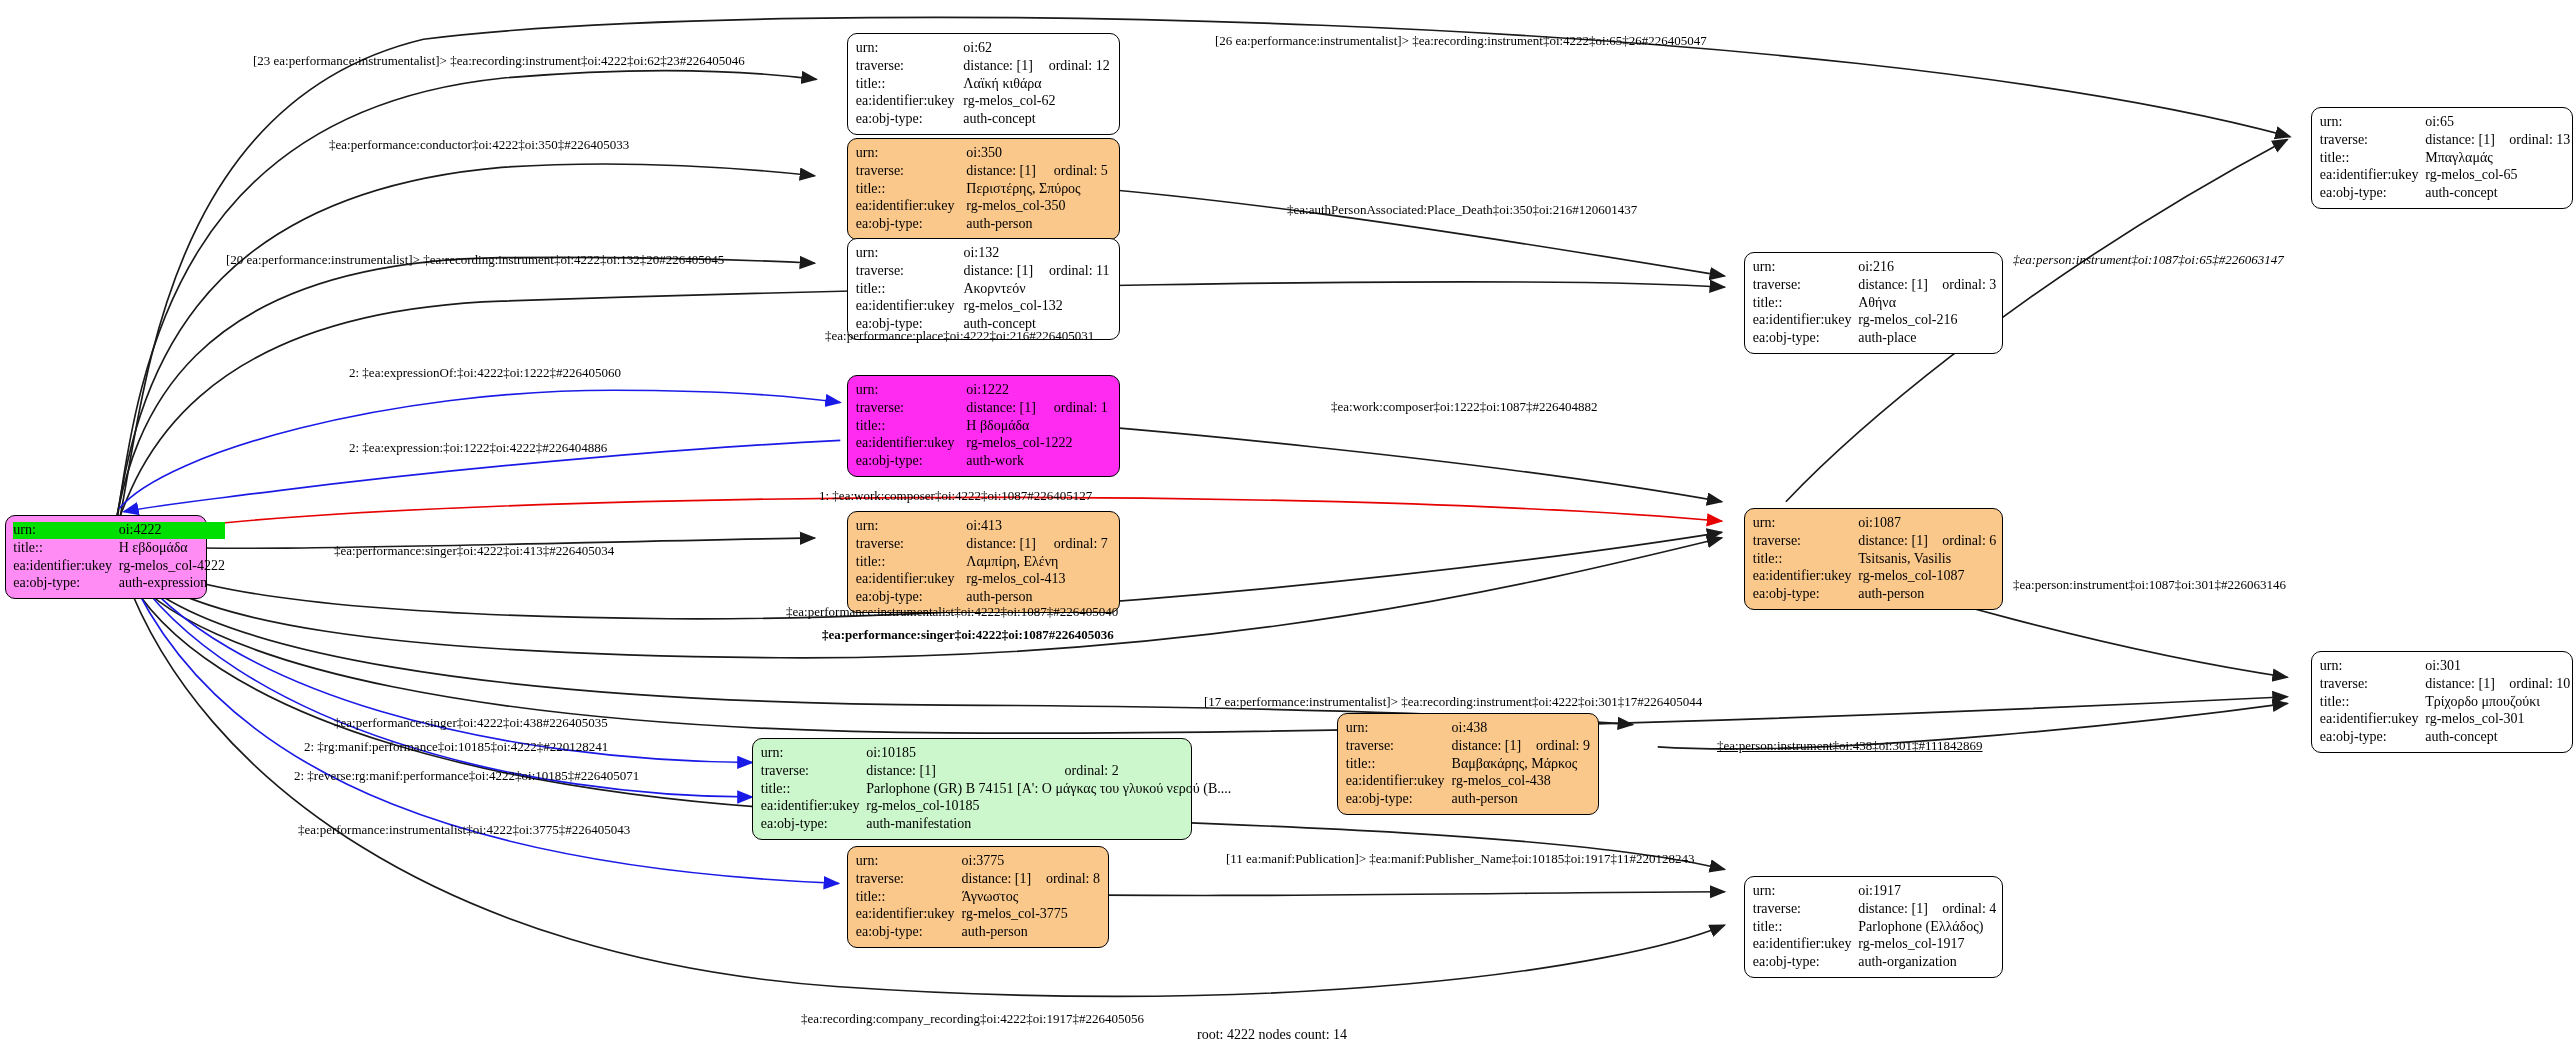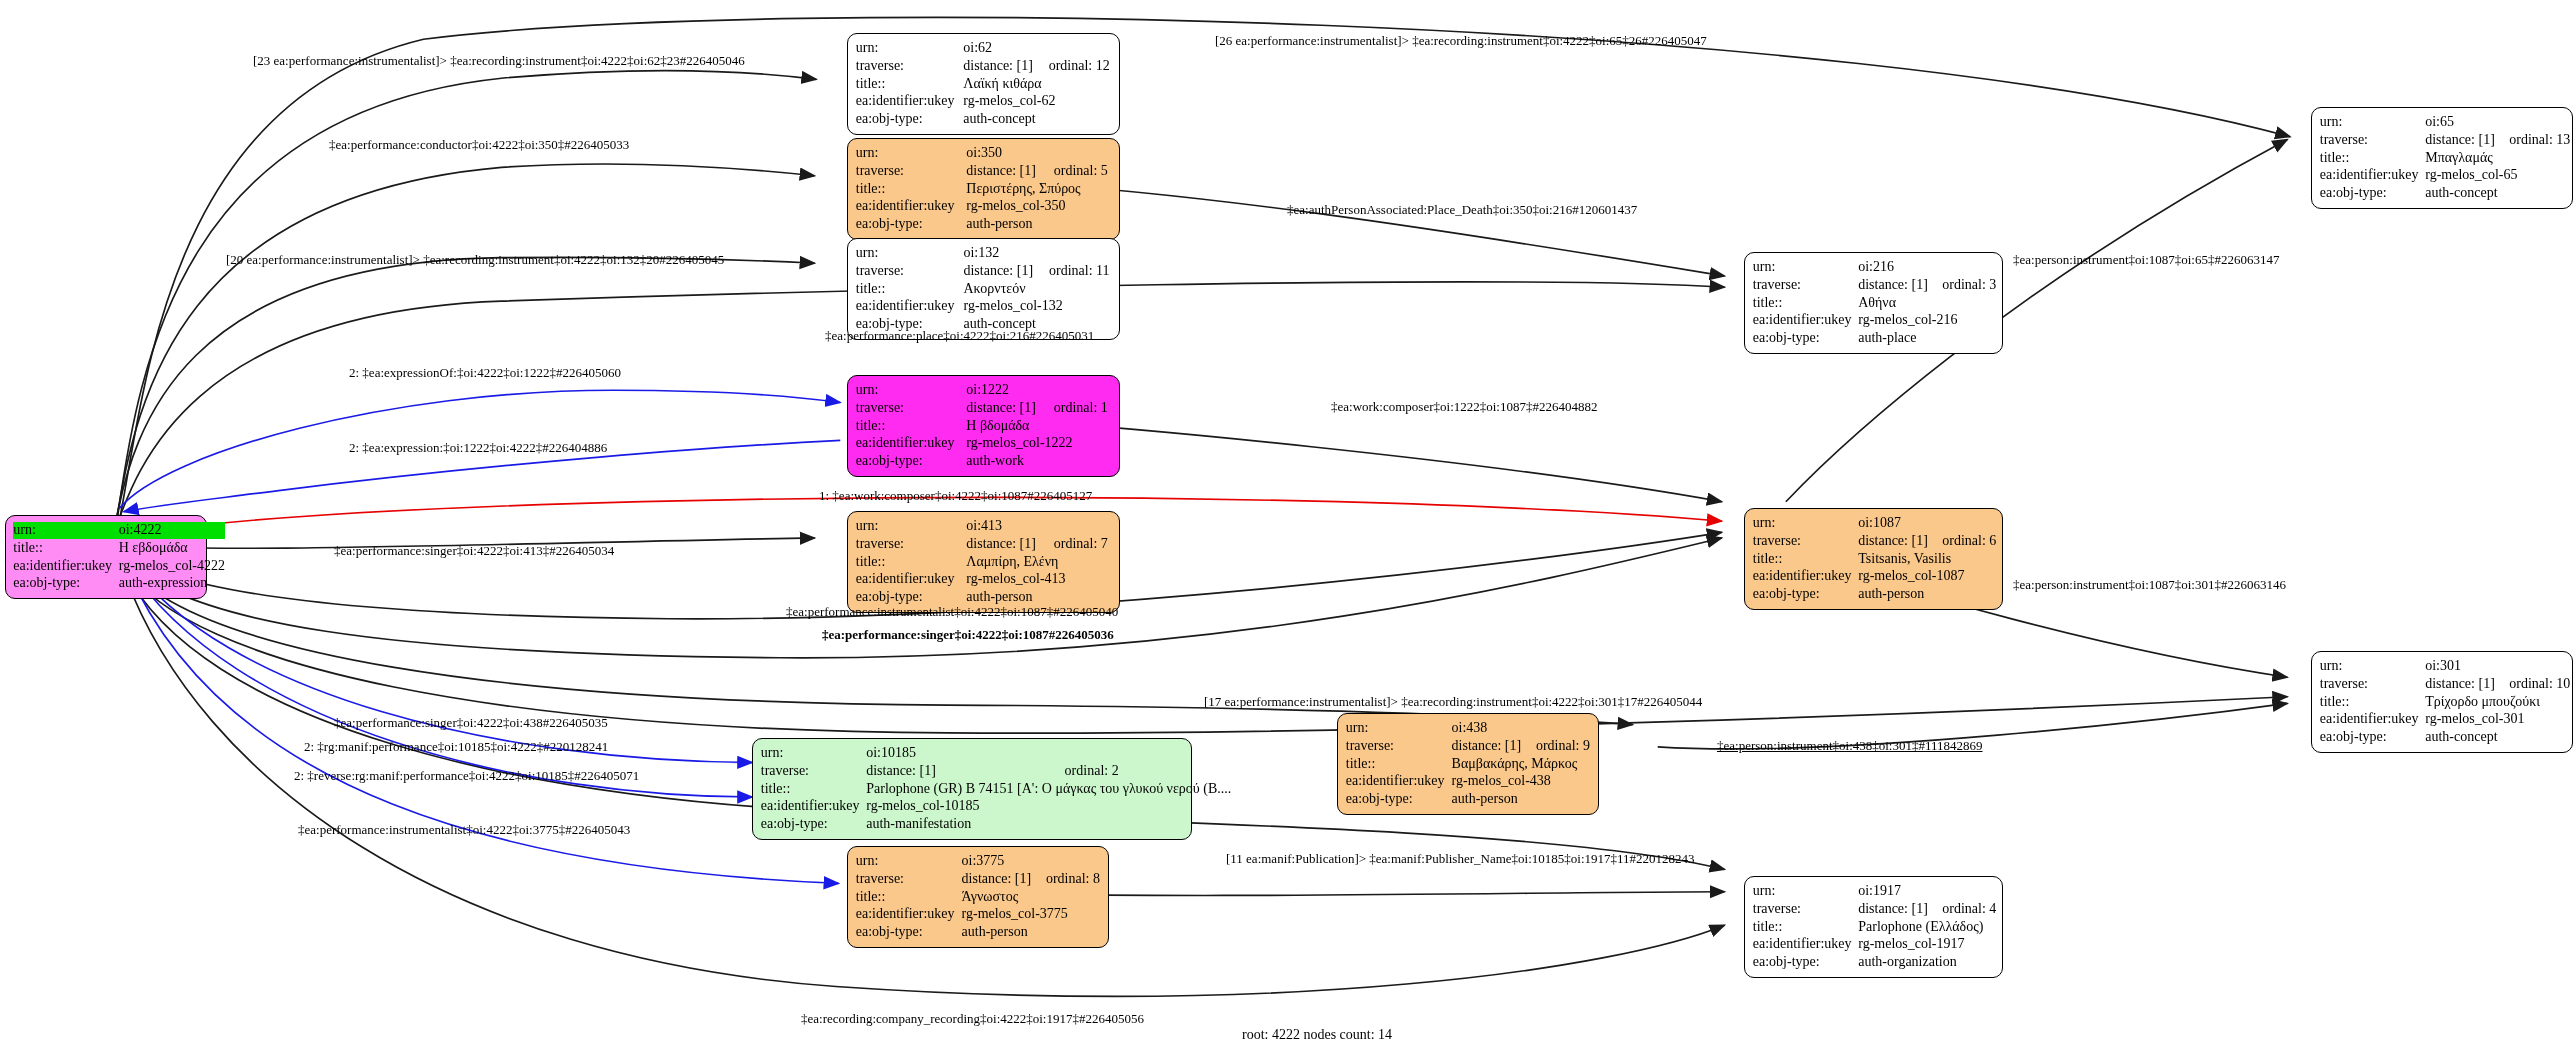--- a/index.html
+++ b/index.html
@@ -50,21 +50,20 @@
     font-size:13px;
     color:#000000;
     white-space:nowrap;
     font-family:"Liberation Serif", serif;
   }
   .footer{
     position:absolute;
     font-size:14px;
     color:#000000;
     white-space:nowrap;
-    margin-left:45px;
   }
 </style>
 </head>
 <body>
 
 <div id="canvas">
 
   <svg class="edges" viewBox="0 0 4623 1889" xmlns="http://www.w3.org/2000/svg">
     <defs>
       <marker id="ahB" markerWidth="11" markerHeight="11" refX="9" refY="4" orient="auto">
@@ -510,21 +509,21 @@
           </tr>
     </tbody>
       </table>
   </div>
 
   <div class="elabel" style="left:1215px;top:16.7px;margin-top:16px;">[26 ea:performance:instrumentalist]&gt; ‡ea:recording:instrument‡oi:4222‡oi:65‡26#226405047</div>
   <div class="elabel" style="left:230px;top:53px;margin-left:23px;">[23 ea:performance:instrumentalist]&gt; ‡ea:recording:instrument‡oi:4222‡oi:62‡23#226405046</div>
   <div class="elabel" style="left:329px;top:137px;">‡ea:performance:conductor‡oi:4222‡oi:350‡#226405033</div>
   <div class="elabel" style="left:226px;top:252px;">[20 ea:performance:instrumentalist]&gt; ‡ea:recording:instrument‡oi:4222‡oi:132‡20#226405045</div>
   <div class="elabel" style="left:1287px;top:202px;">‡ea:authPersonAssociated:Place_Death‡oi:350‡oi:216#120601437</div>
-  <div class="elabel" style="left:2013px;top:252px;">‡ea:person:instrument‡oi:1087‡oi:65‡#226063147</div>
+  <div class="elabel" style="left:2013px;top:252px;font-style:italic;">‡ea:person:instrument‡oi:1087‡oi:65‡#226063147</div>
   <div class="elabel" style="left:825px;top:328px;">‡ea:performance:place‡oi:4222‡oi:216#226405031</div>
   <div class="elabel" style="left:349px;top:365px;">2: ‡ea:expressionOf:‡oi:4222‡oi:1222‡#226405060</div>
   <div class="elabel" style="left:349px;top:440px;">2: ‡ea:expression:‡oi:1222‡oi:4222‡#226404886</div>
   <div class="elabel" style="left:1331px;top:399px;">‡ea:work:composer‡oi:1222‡oi:1087‡#226404882</div>
   <div class="elabel" style="left:819px;top:488px;">1: ‡ea:work:composer‡oi:4222‡oi:1087#226405127</div>
   <div class="elabel" style="left:334px;top:543px;">‡ea:performance:singer‡oi:4222‡oi:413‡#226405034</div>
   <div class="elabel" style="left:786px;top:604px;">‡ea:performance:instrumentalist‡oi:4222‡oi:1087‡#226405040</div>
   <div class="elabel" style="left:822px;top:627px;font-weight:bold;">‡ea:performance:singer‡oi:4222‡oi:1087#226405036</div>
   <div class="elabel" style="left:2013px;top:577px;">‡ea:person:instrument‡oi:1087‡oi:301‡#226063146</div>
   <div class="elabel" style="left:334px;top:703px;margin-top:12px;">‡ea:performance:singer‡oi:4222‡oi:438#226405035</div>

